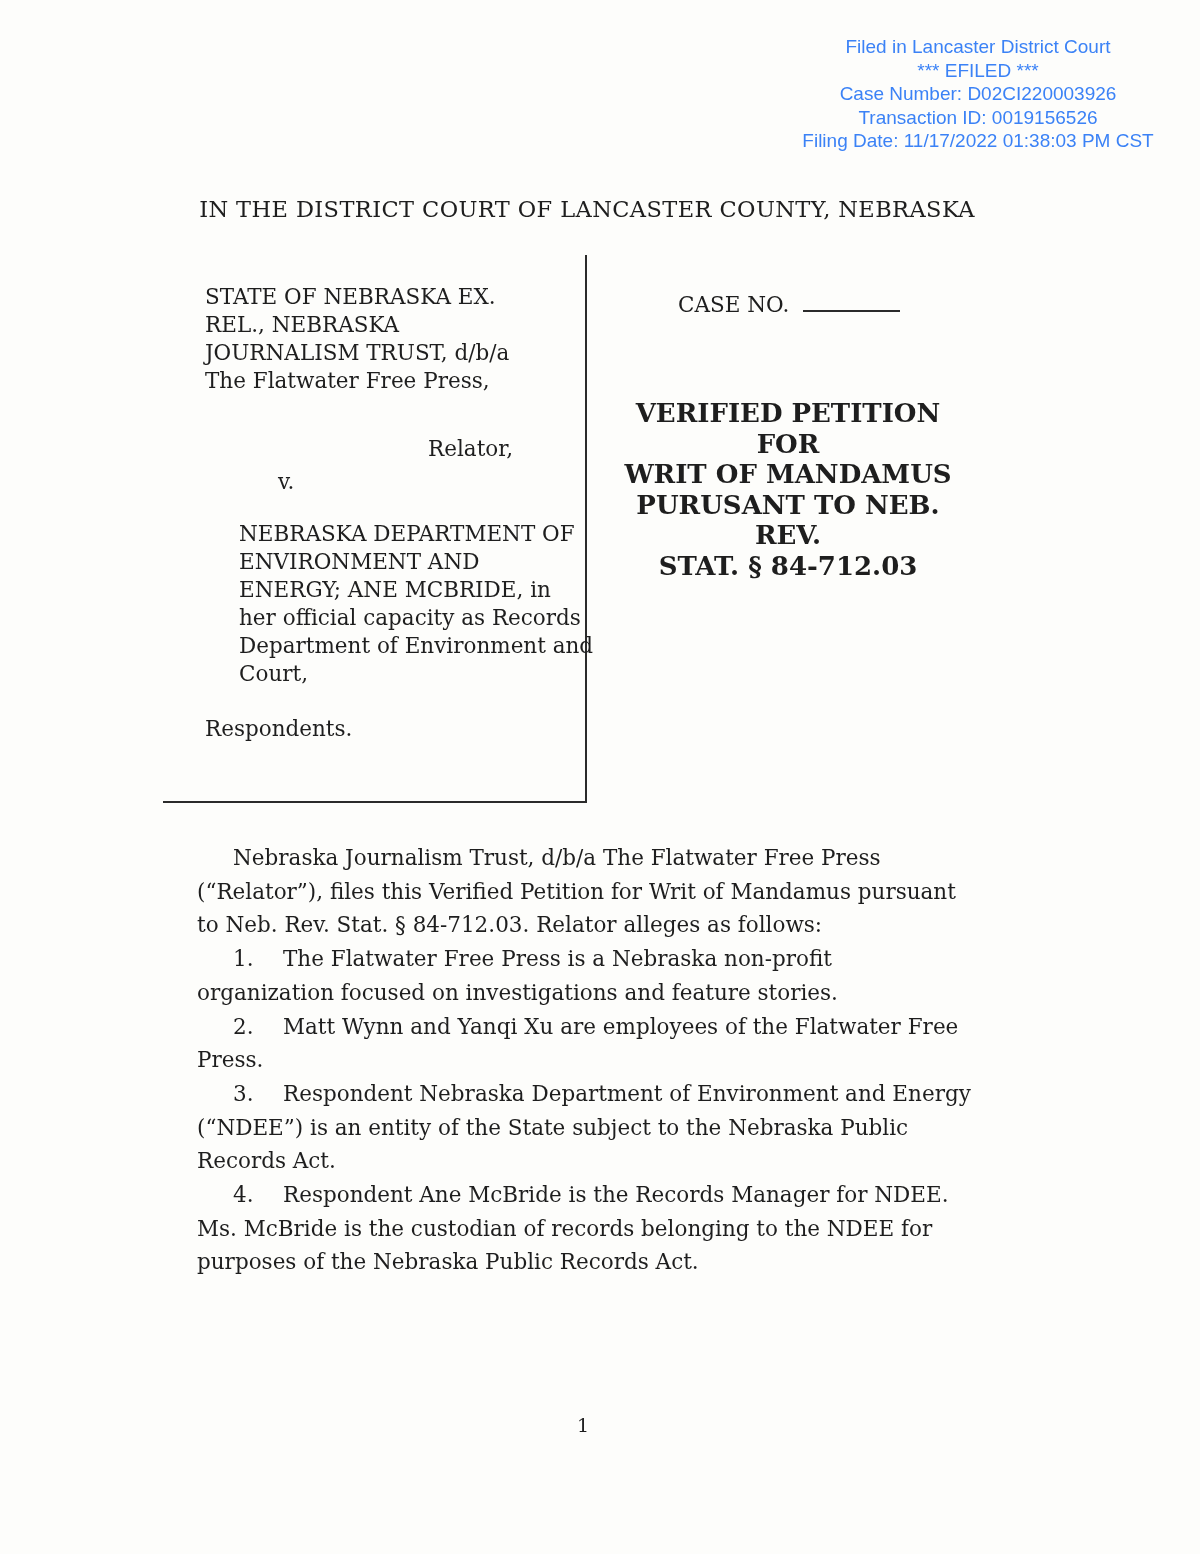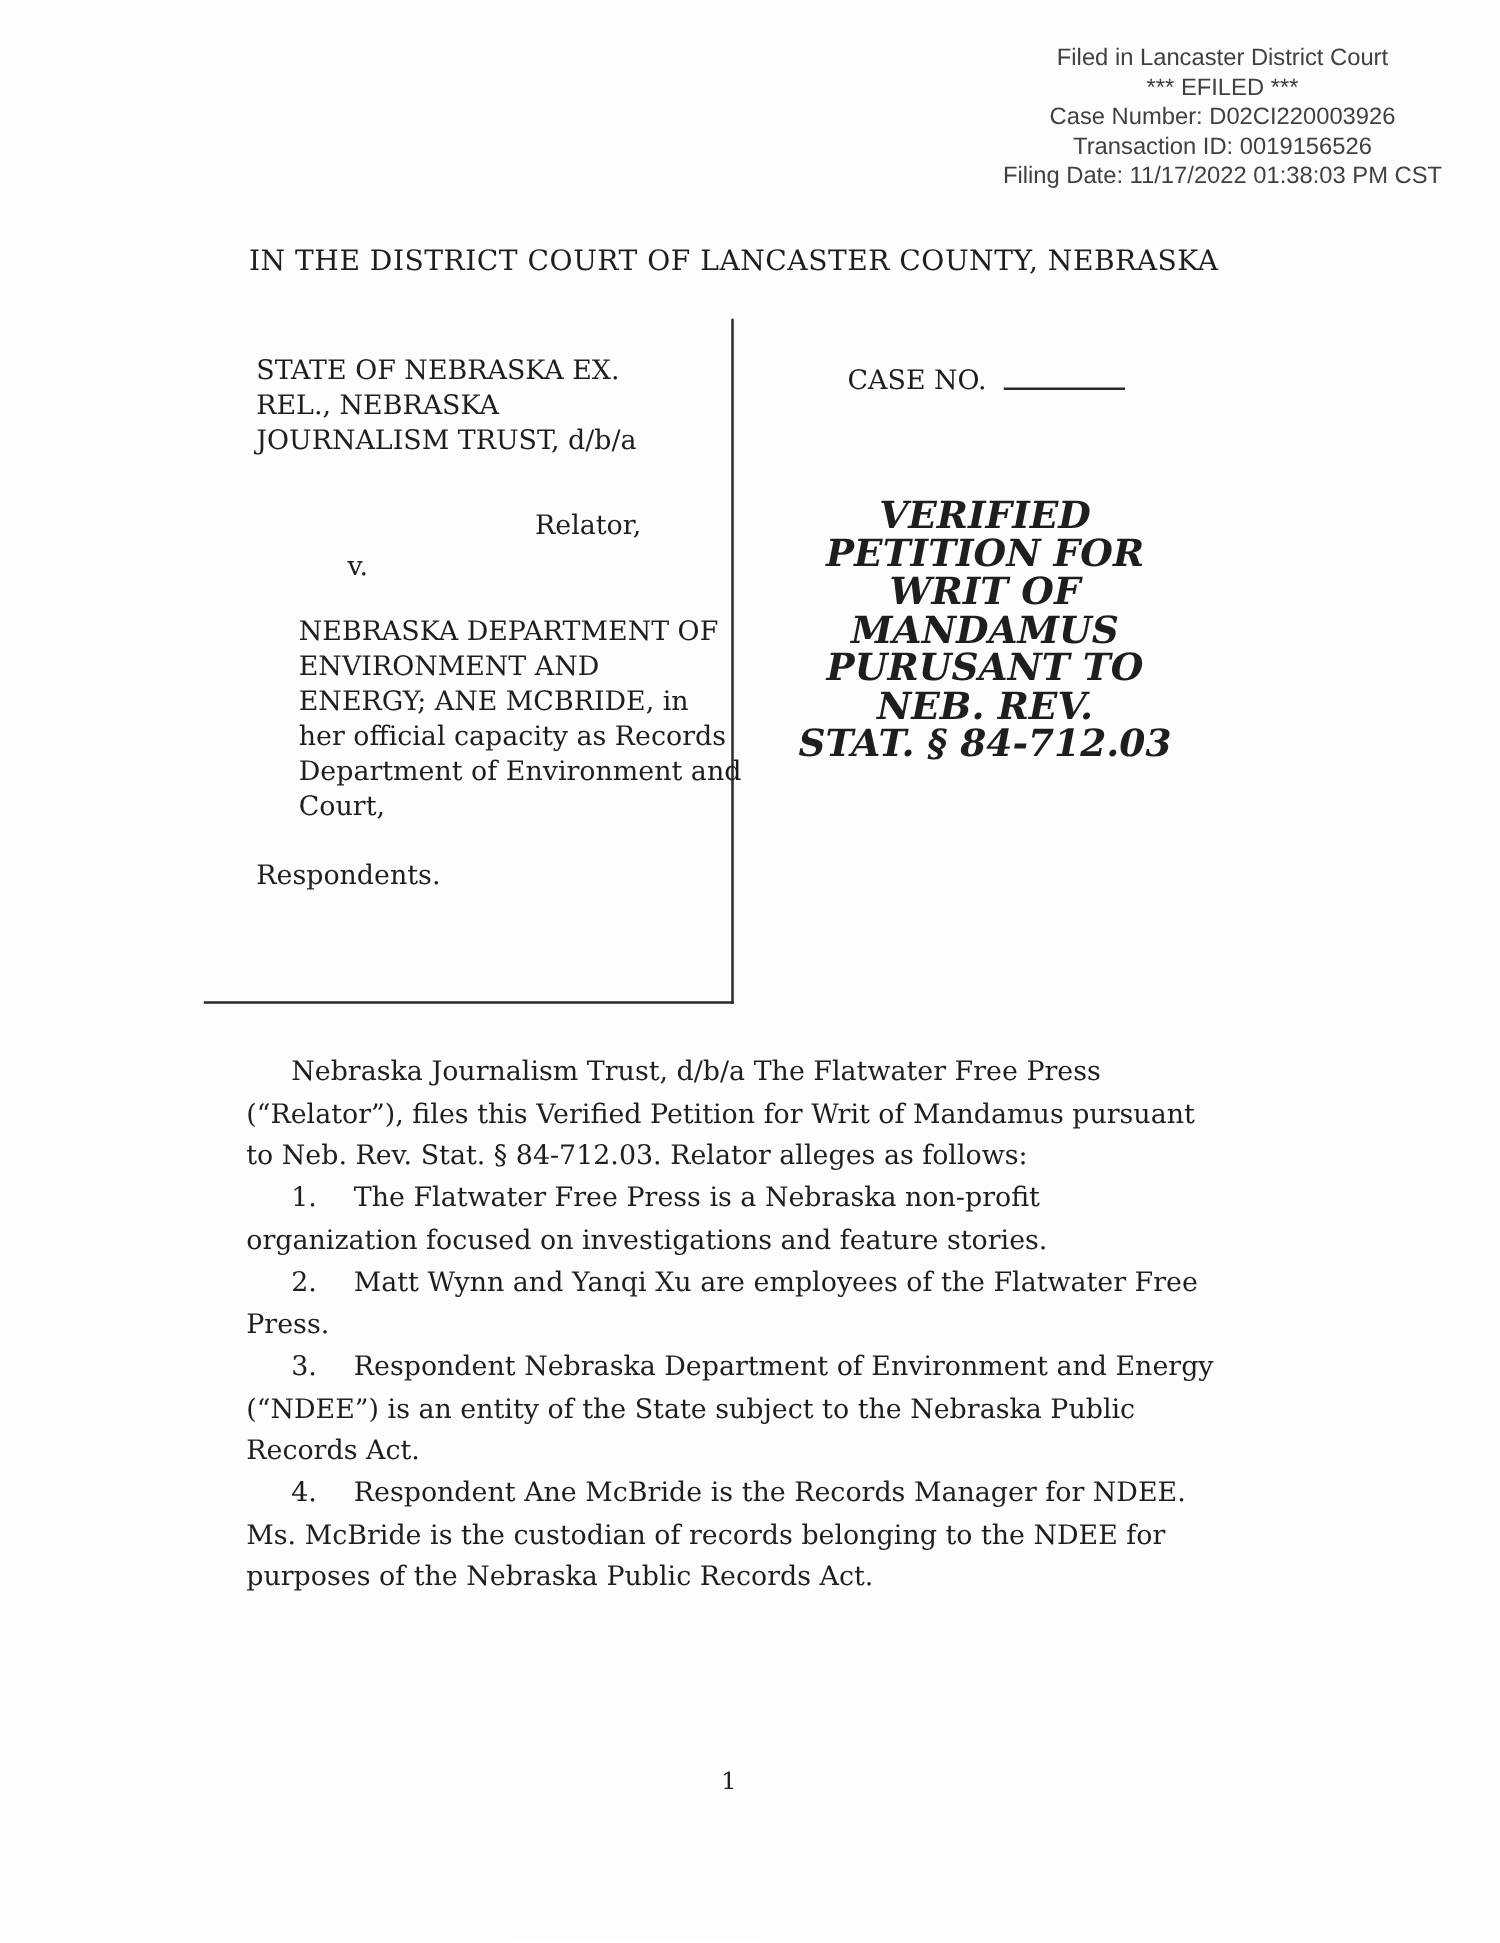--- a/index.html
+++ b/index.html
@@ -20,21 +20,21 @@
   
   .stamp {
     position: absolute;
     top: 35px;
     left: 768px;
     width: 420px;
     text-align: center;
     font-family: "Liberation Sans", sans-serif;
     font-size: 19px;
     line-height: 23.5px;
-    color: #404040;
+    color: #3b82f6;
   }
 
   
   .doc-title {
     position: absolute;
     top: 196px;
     left: 0;
     width: 1174px;
     margin: 0;
     text-align: center;
@@ -91,23 +91,22 @@
     margin-left: 14px;
     vertical-align: baseline;
   }
   .petition-title {
     position: absolute;
     left: 617px;
     top: 398px;
     width: 342px;
     text-align: center;
     font-weight: bold;
-    font-size: 30px;
+    font-size: 26px;
     line-height: 30.5px;
-    font-style: italic;
   }
 
   
   .body-text {
     position: absolute;
     left: 197px;
     top: 841px;
     width: 776px;
     font-size: 21.5px;
     line-height: 33.7px;
@@ -145,20 +144,21 @@
     <div>Transaction ID: 0019156526</div>
     <div>Filing Date: 11/17/2022 01:38:03 PM CST</div>
   </div>
 
   <h1 class="doc-title">IN THE DISTRICT COURT OF LANCASTER COUNTY, NEBRASKA</h1>
 
   <div class="caption-box">
     <div class="cap-line">STATE OF NEBRASKA EX.</div>
     <div class="cap-line">REL., NEBRASKA</div>
     <div class="cap-line">JOURNALISM TRUST, d/b/a</div>
+    <div class="cap-line">The Flatwater Free Press,</div>
     <div class="cap-relator">Relator,</div>
     <div class="cap-v">v.</div>
     <div class="cap-respondent-block">
       <div class="cap-line">NEBRASKA DEPARTMENT OF</div>
       <div class="cap-line">ENVIRONMENT AND</div>
       <div class="cap-line">ENERGY; ANE MCBRIDE, in</div>
       <div class="cap-line">her official capacity as Records</div>
       <div class="cap-line">Department of Environment and</div>
       <div class="cap-line">Court,</div>
     </div>

